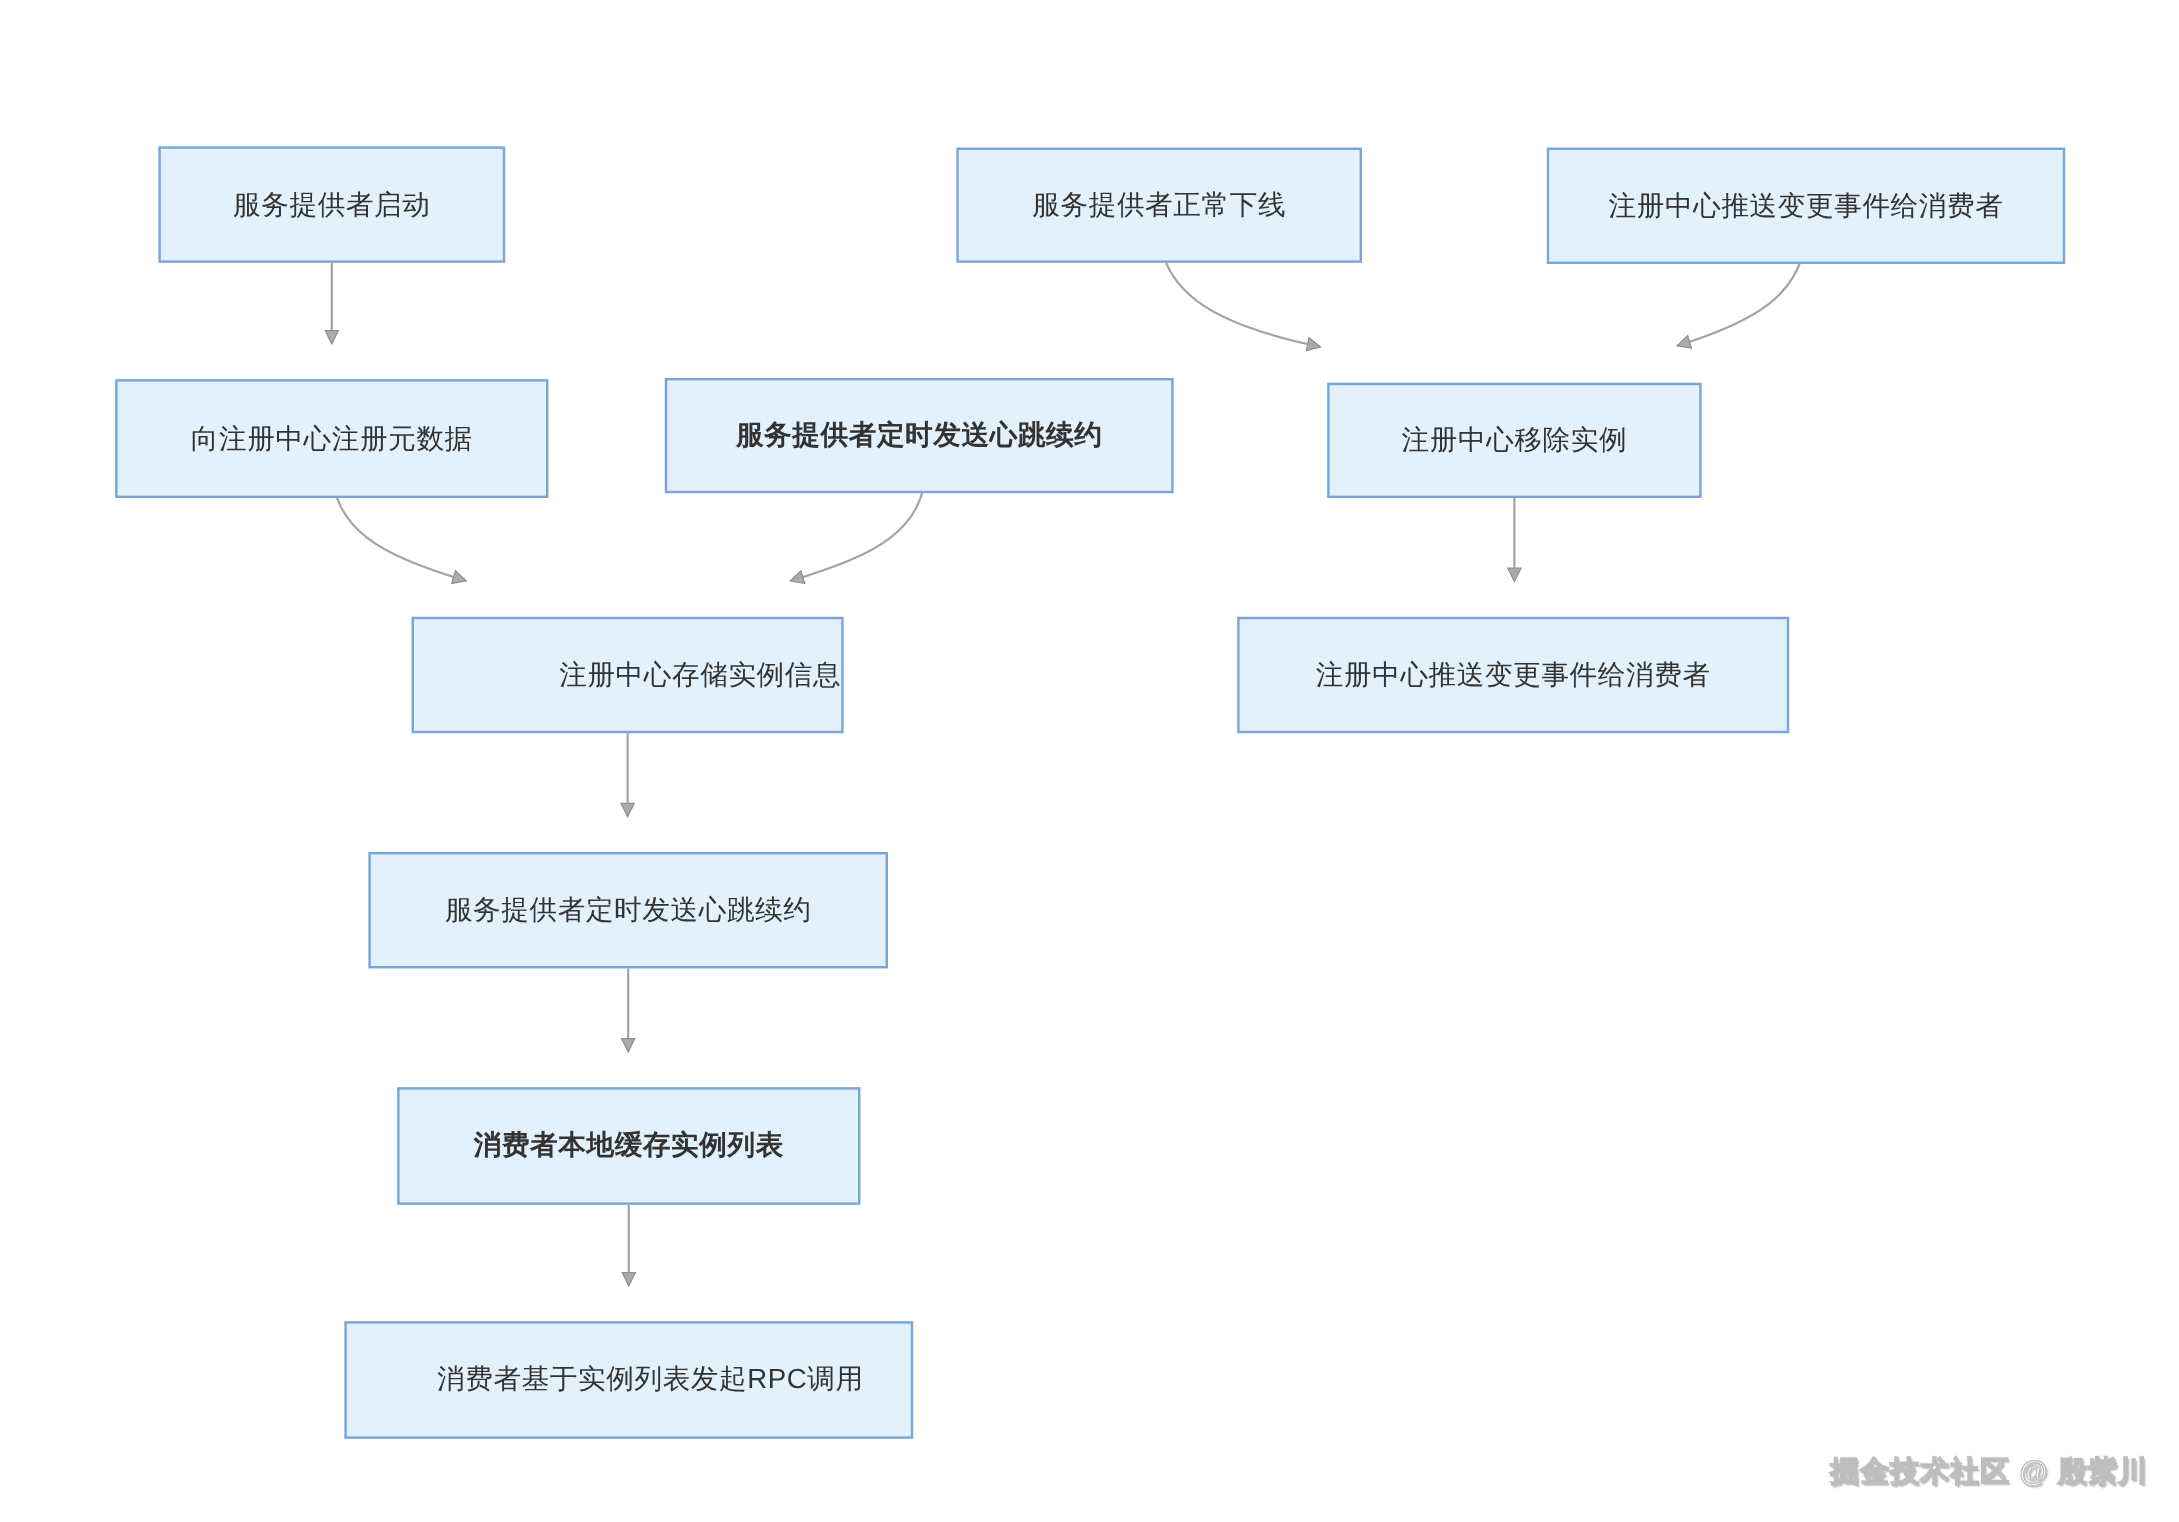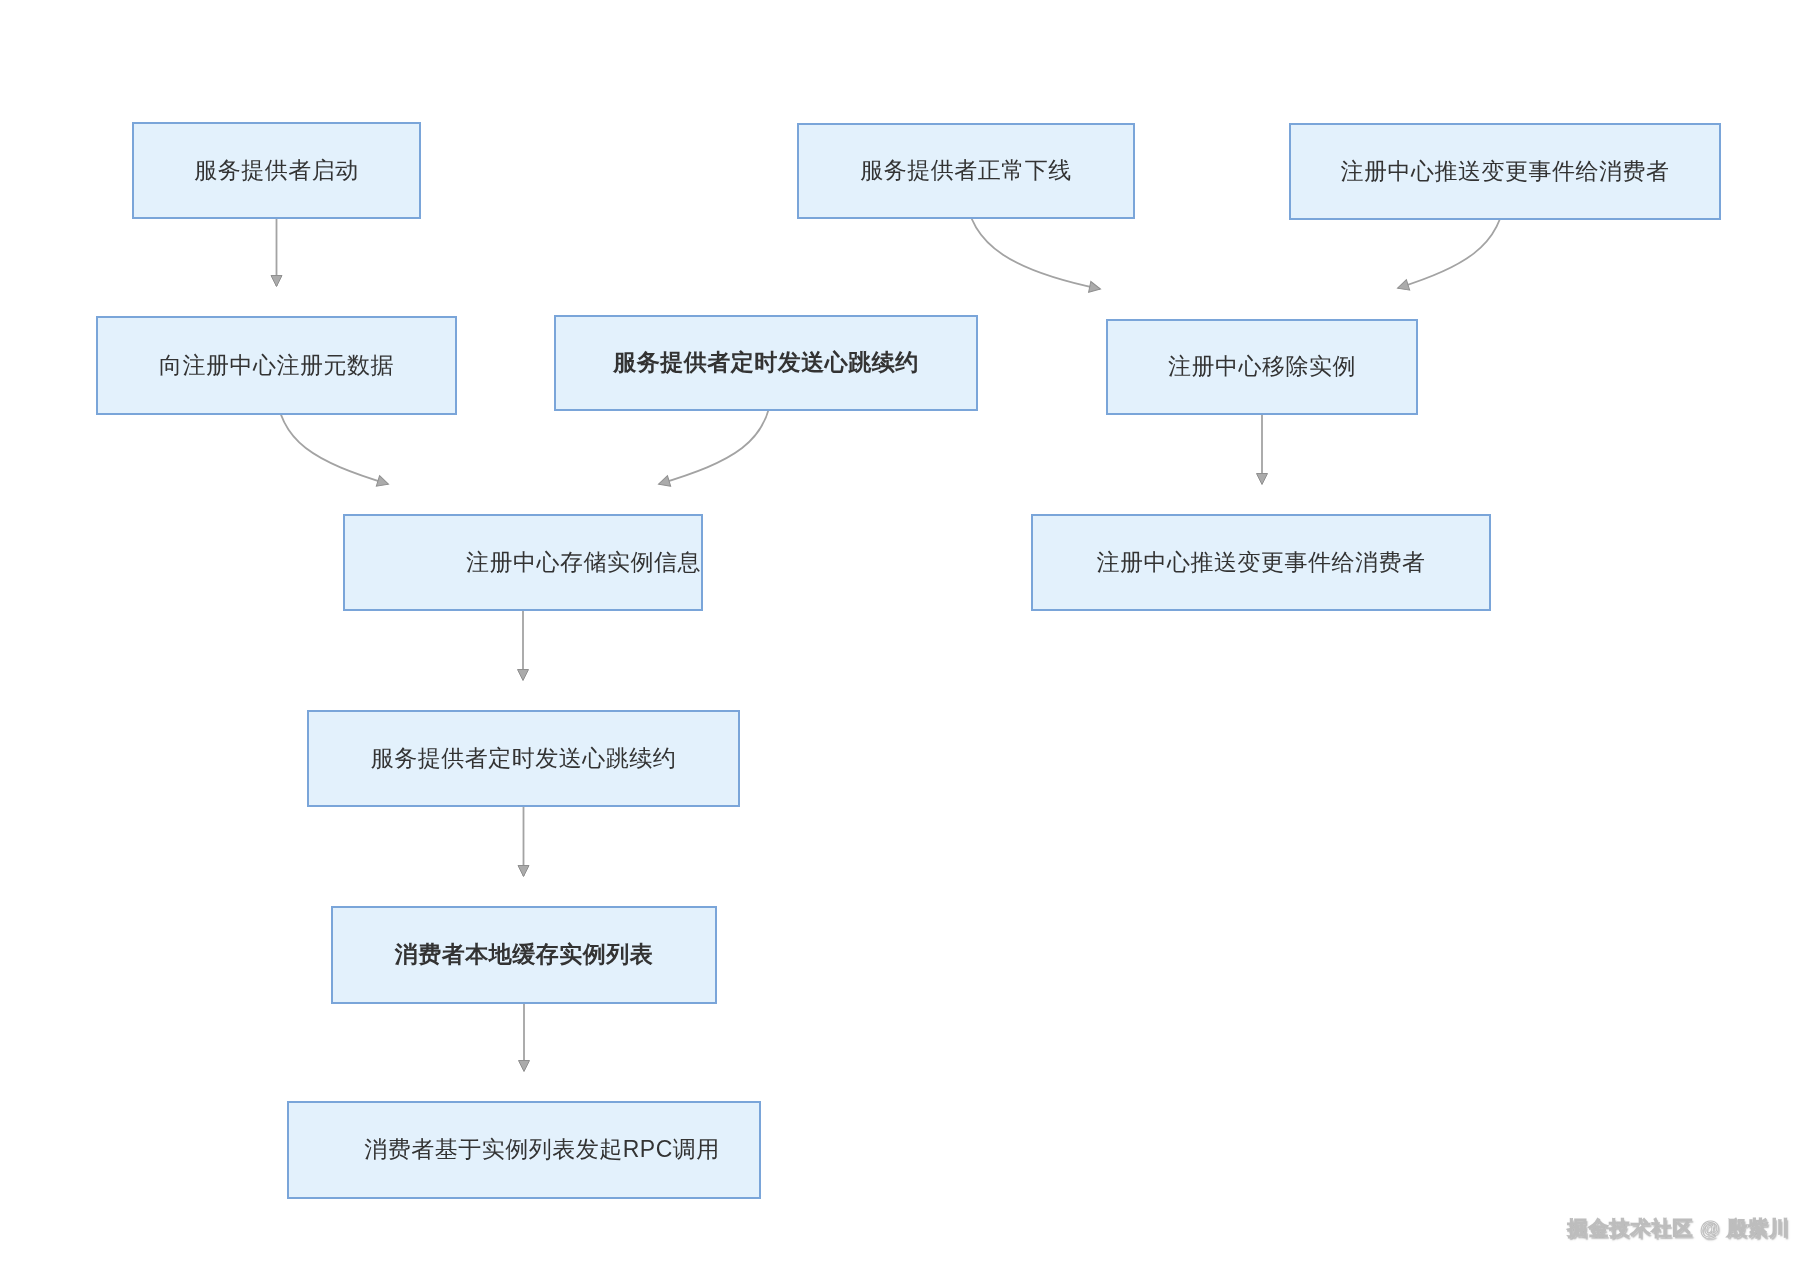--- a/index.html
+++ b/index.html
@@ -28,21 +28,21 @@
     display:flex;align-items:center;justify-content:center;
     text-align:center;
     color:var(--node-text);
     font-size:23px;
     line-height:1.3;
     letter-spacing:0.5px;
     margin-top:27px;
   }
   .watermark{
     position:absolute;right:26px;bottom:26px;
-    font-size:20px;font-weight:600;letter-spacing:1px;
+    font-size:24px;font-weight:600;letter-spacing:1px;
     color:#ffffff;
     -webkit-text-stroke:1px #bdbdbd;
     text-shadow:1.5px 1.5px 1.5px rgba(130,130,130,0.6),
                 -0.5px -0.5px 1px rgba(200,200,200,0.5);
     white-space:nowrap;
   }
   
   #n-provider-start    {left:132px; top:95px;   width:289px;height:97px;}
   #n-provider-offline  {left:797px; top:96px;   width:338px;height:96px;}
   #n-heartbeat-timeout {left:1289px;top:96px;   width:432px;height:97px;}

